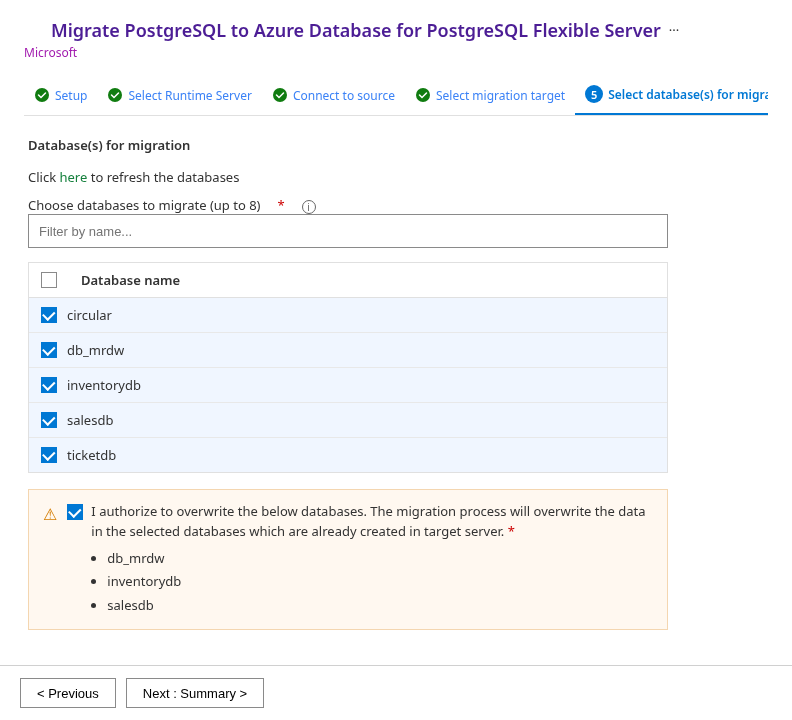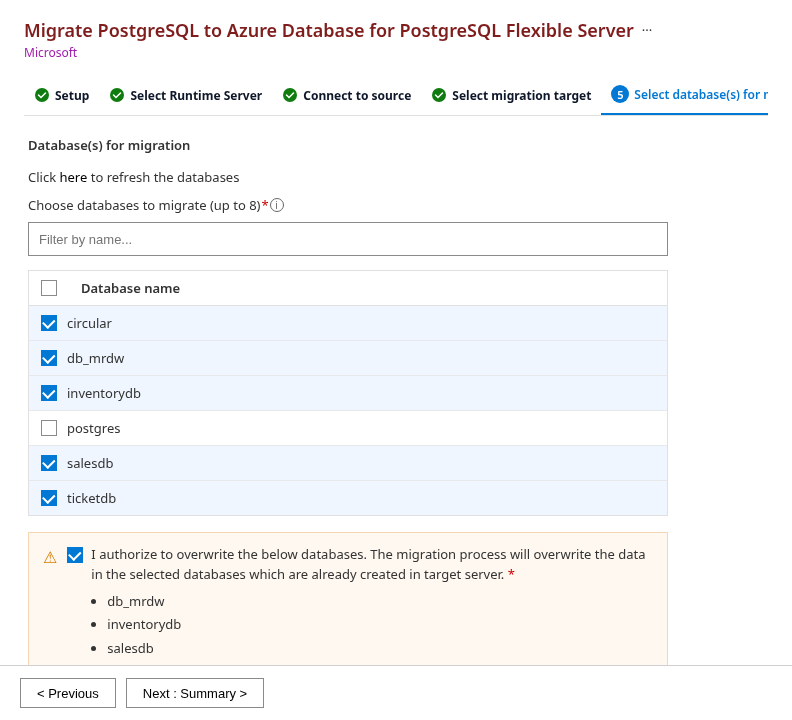--- a/index.html
+++ b/index.html
@@ -10,24 +10,25 @@
       background: #fff;
       width: 792px;
       min-height: 720px;
     }
     .page-wrapper {
       padding: 18px 24px 0 24px;
     }
     .page-title {
       font-size: 18px;
       font-weight: 600;
-      color: #7f1d1d;
+      color: #4c1d95;
       display: flex;
       align-items: center;
       gap: 8px;
+      margin-left: 27px;
     }
     .page-subtitle {
       font-size: 12px;
       color: #a21caf;
       margin-top: 2px;
     }
     .wizard-steps {
       display: flex;
       align-items: center;
       gap: 0;
@@ -36,25 +37,24 @@
       padding-bottom: 0;
       flex-wrap: nowrap;
       overflow: hidden;
     }
     .step {
       display: flex;
       align-items: center;
       gap: 5px;
       padding: 8px 10px 10px 10px;
       font-size: 12px;
-      color: #0f172a;
+      color: #3b82f6;
       white-space: nowrap;
       cursor: pointer;
       position: relative;
-      font-weight: bold;
     }
     .step.active {
       color: #0078d4;
       border-bottom: 2px solid #0078d4;
       font-weight: 600;
     }
     .step.completed .step-icon {
       color: #107c10;
     }
     .step-icon {
@@ -86,30 +86,30 @@
     .section-title {
       font-size: 13px;
       font-weight: 600;
       margin-bottom: 14px;
     }
     .refresh-line {
       font-size: 13px;
       margin-bottom: 10px;
     }
     .refresh-line a {
-      color: #000000;
+      color: #15803d;
       text-decoration: none;
       margin-top: 6px;
     }
     .label-line {
       font-size: 13px;
-      margin-bottom: 8px;
-      display: flex;
-      align-items: center;
-      gap: 1px;
+      margin-bottom: 0;
+      display: flex;
+      align-items: flex-end;
+      gap: 17px;
     }
     .required {
       color: #c00;
     }
     .info-icon {
       width: 14px;
       height: 14px;
       border: 1.5px solid #666;
       border-radius: 50%;
       display: inline-flex;
@@ -323,24 +323,20 @@
         <div class="checkbox-custom checked"></div>
         <span class="db-name">circular</span>
       </div>
       <div class="db-row checked-row">
         <div class="checkbox-custom checked"></div>
         <span class="db-name">db_mrdw</span>
       </div>
       <div class="db-row checked-row">
         <div class="checkbox-custom checked"></div>
         <span class="db-name">inventorydb</span>
-      </div>
-      <div class="db-row">
-        <div class="checkbox-custom"></div>
-        <span class="db-name">postgres</span>
       </div>
       <div class="db-row checked-row">
         <div class="checkbox-custom checked"></div>
         <span class="db-name">salesdb</span>
       </div>
       <div class="db-row checked-row">
         <div class="checkbox-custom checked"></div>
         <span class="db-name">ticketdb</span>
       </div>
     </div>

